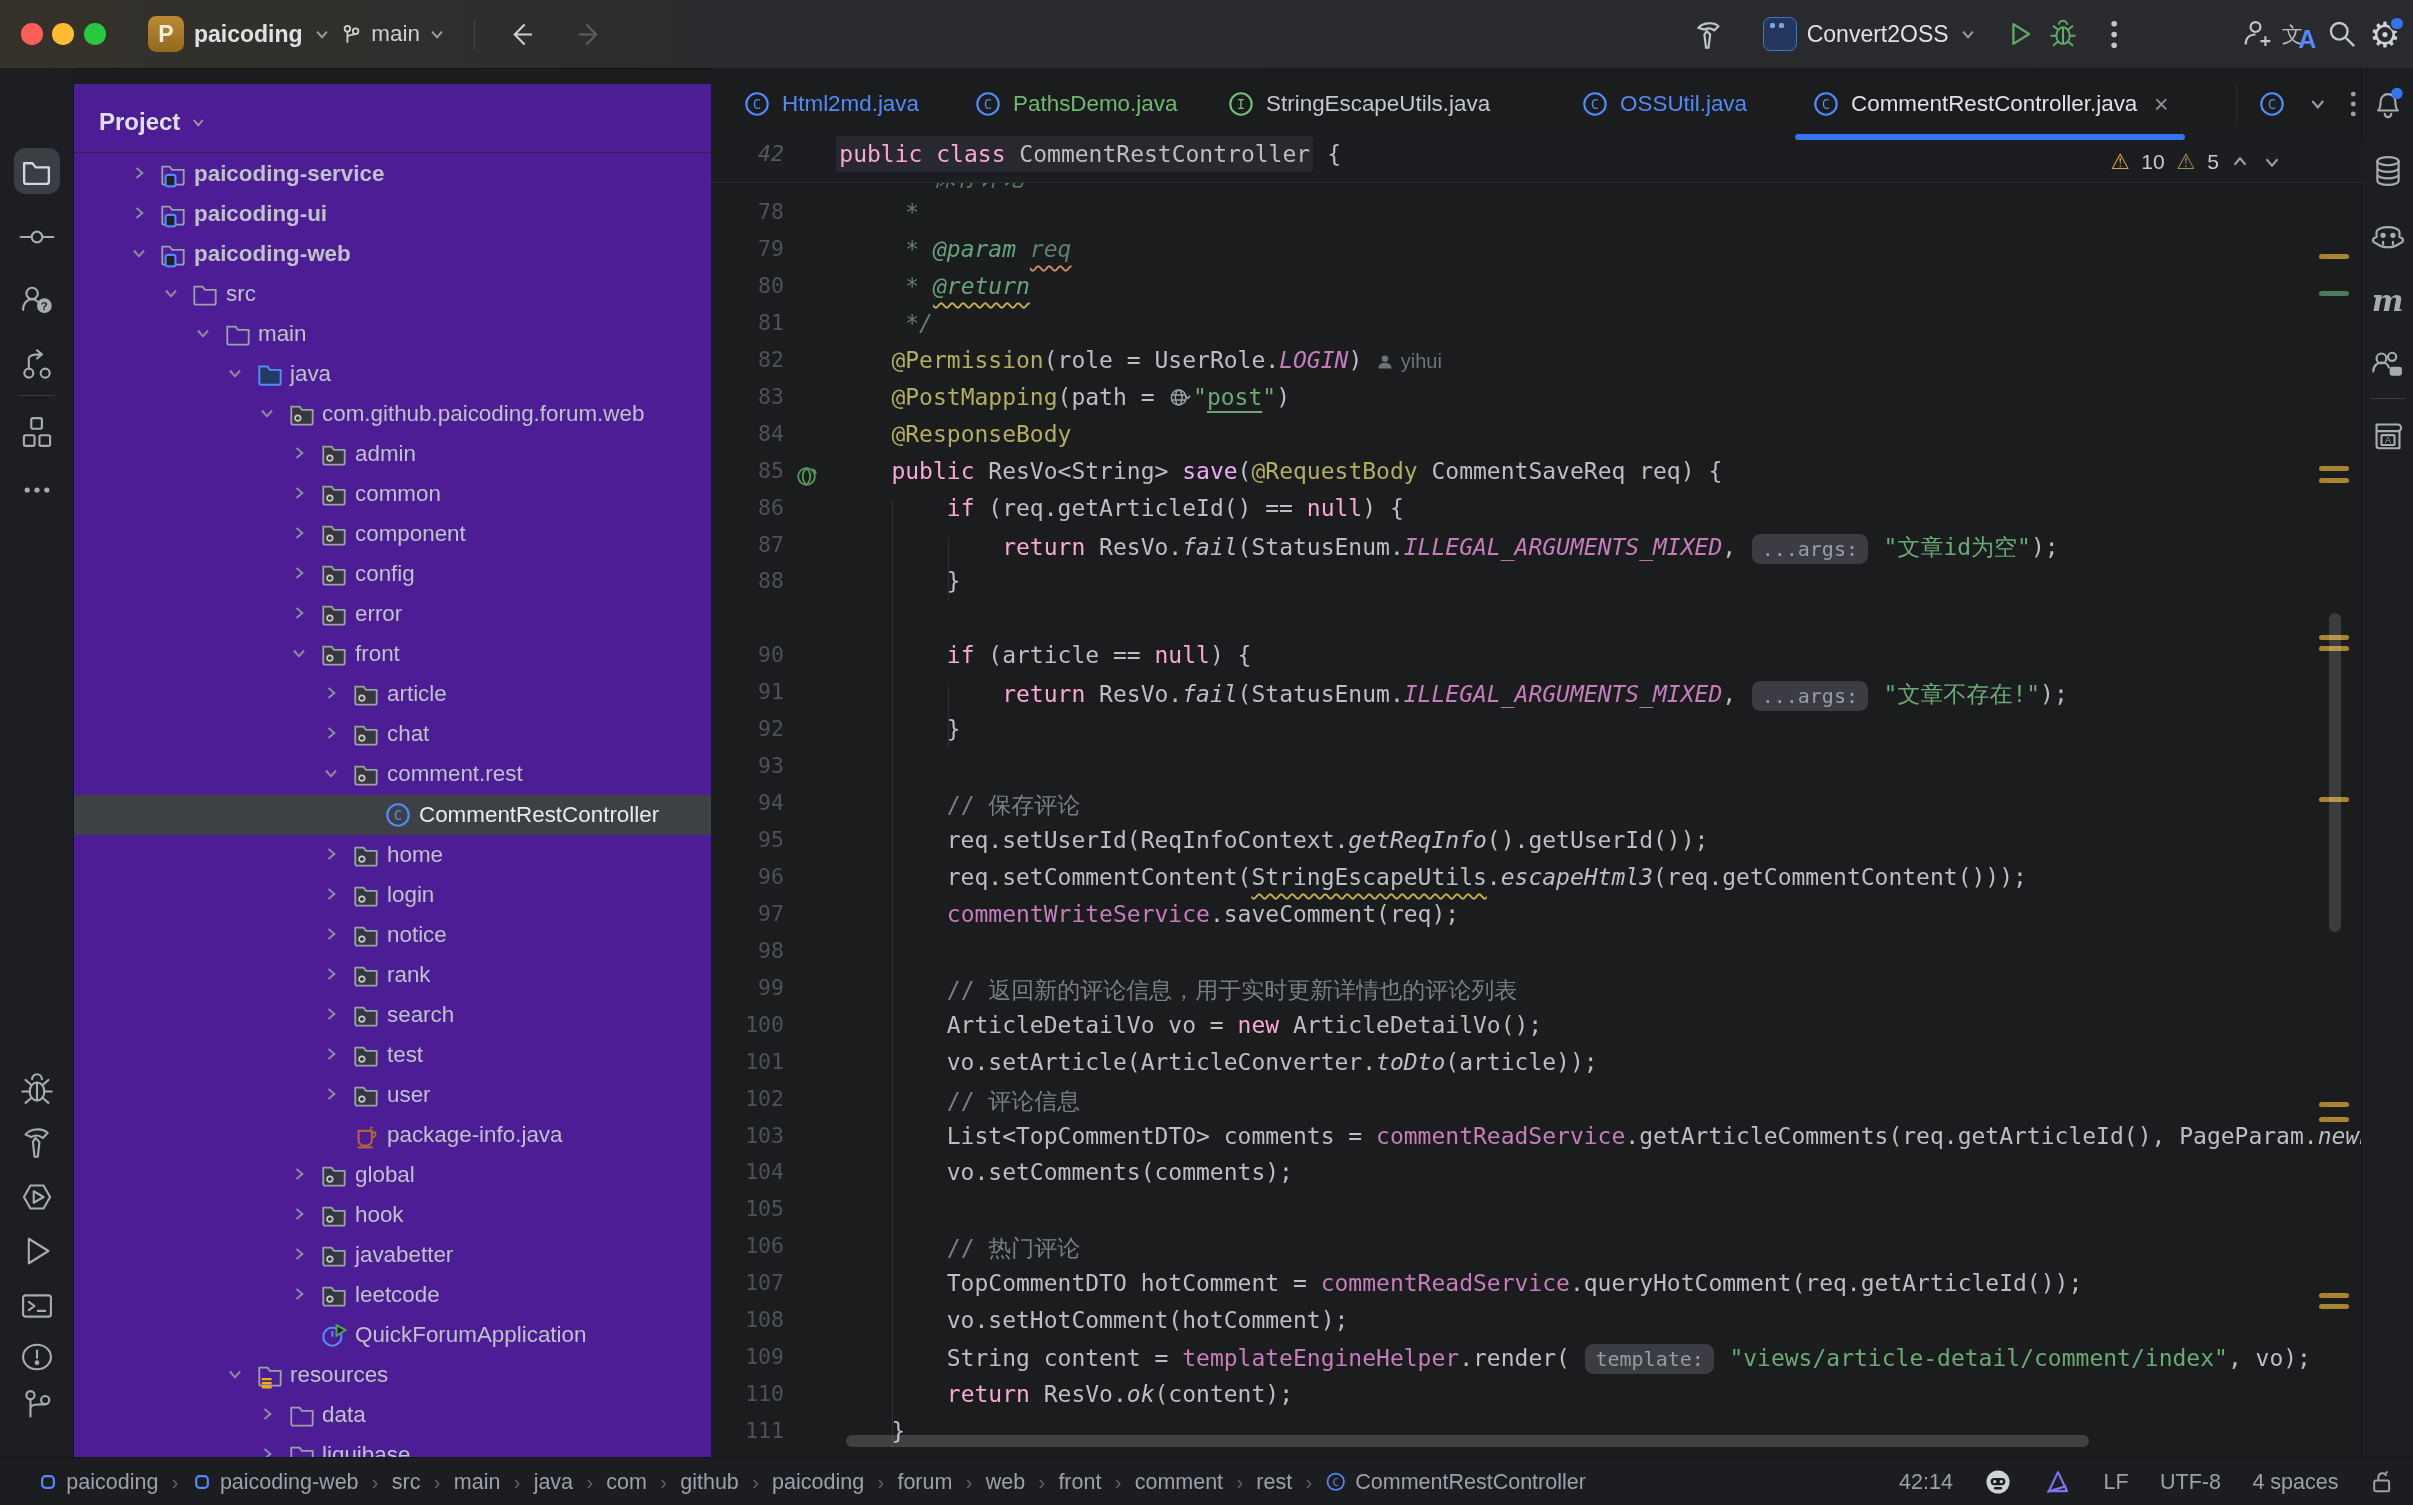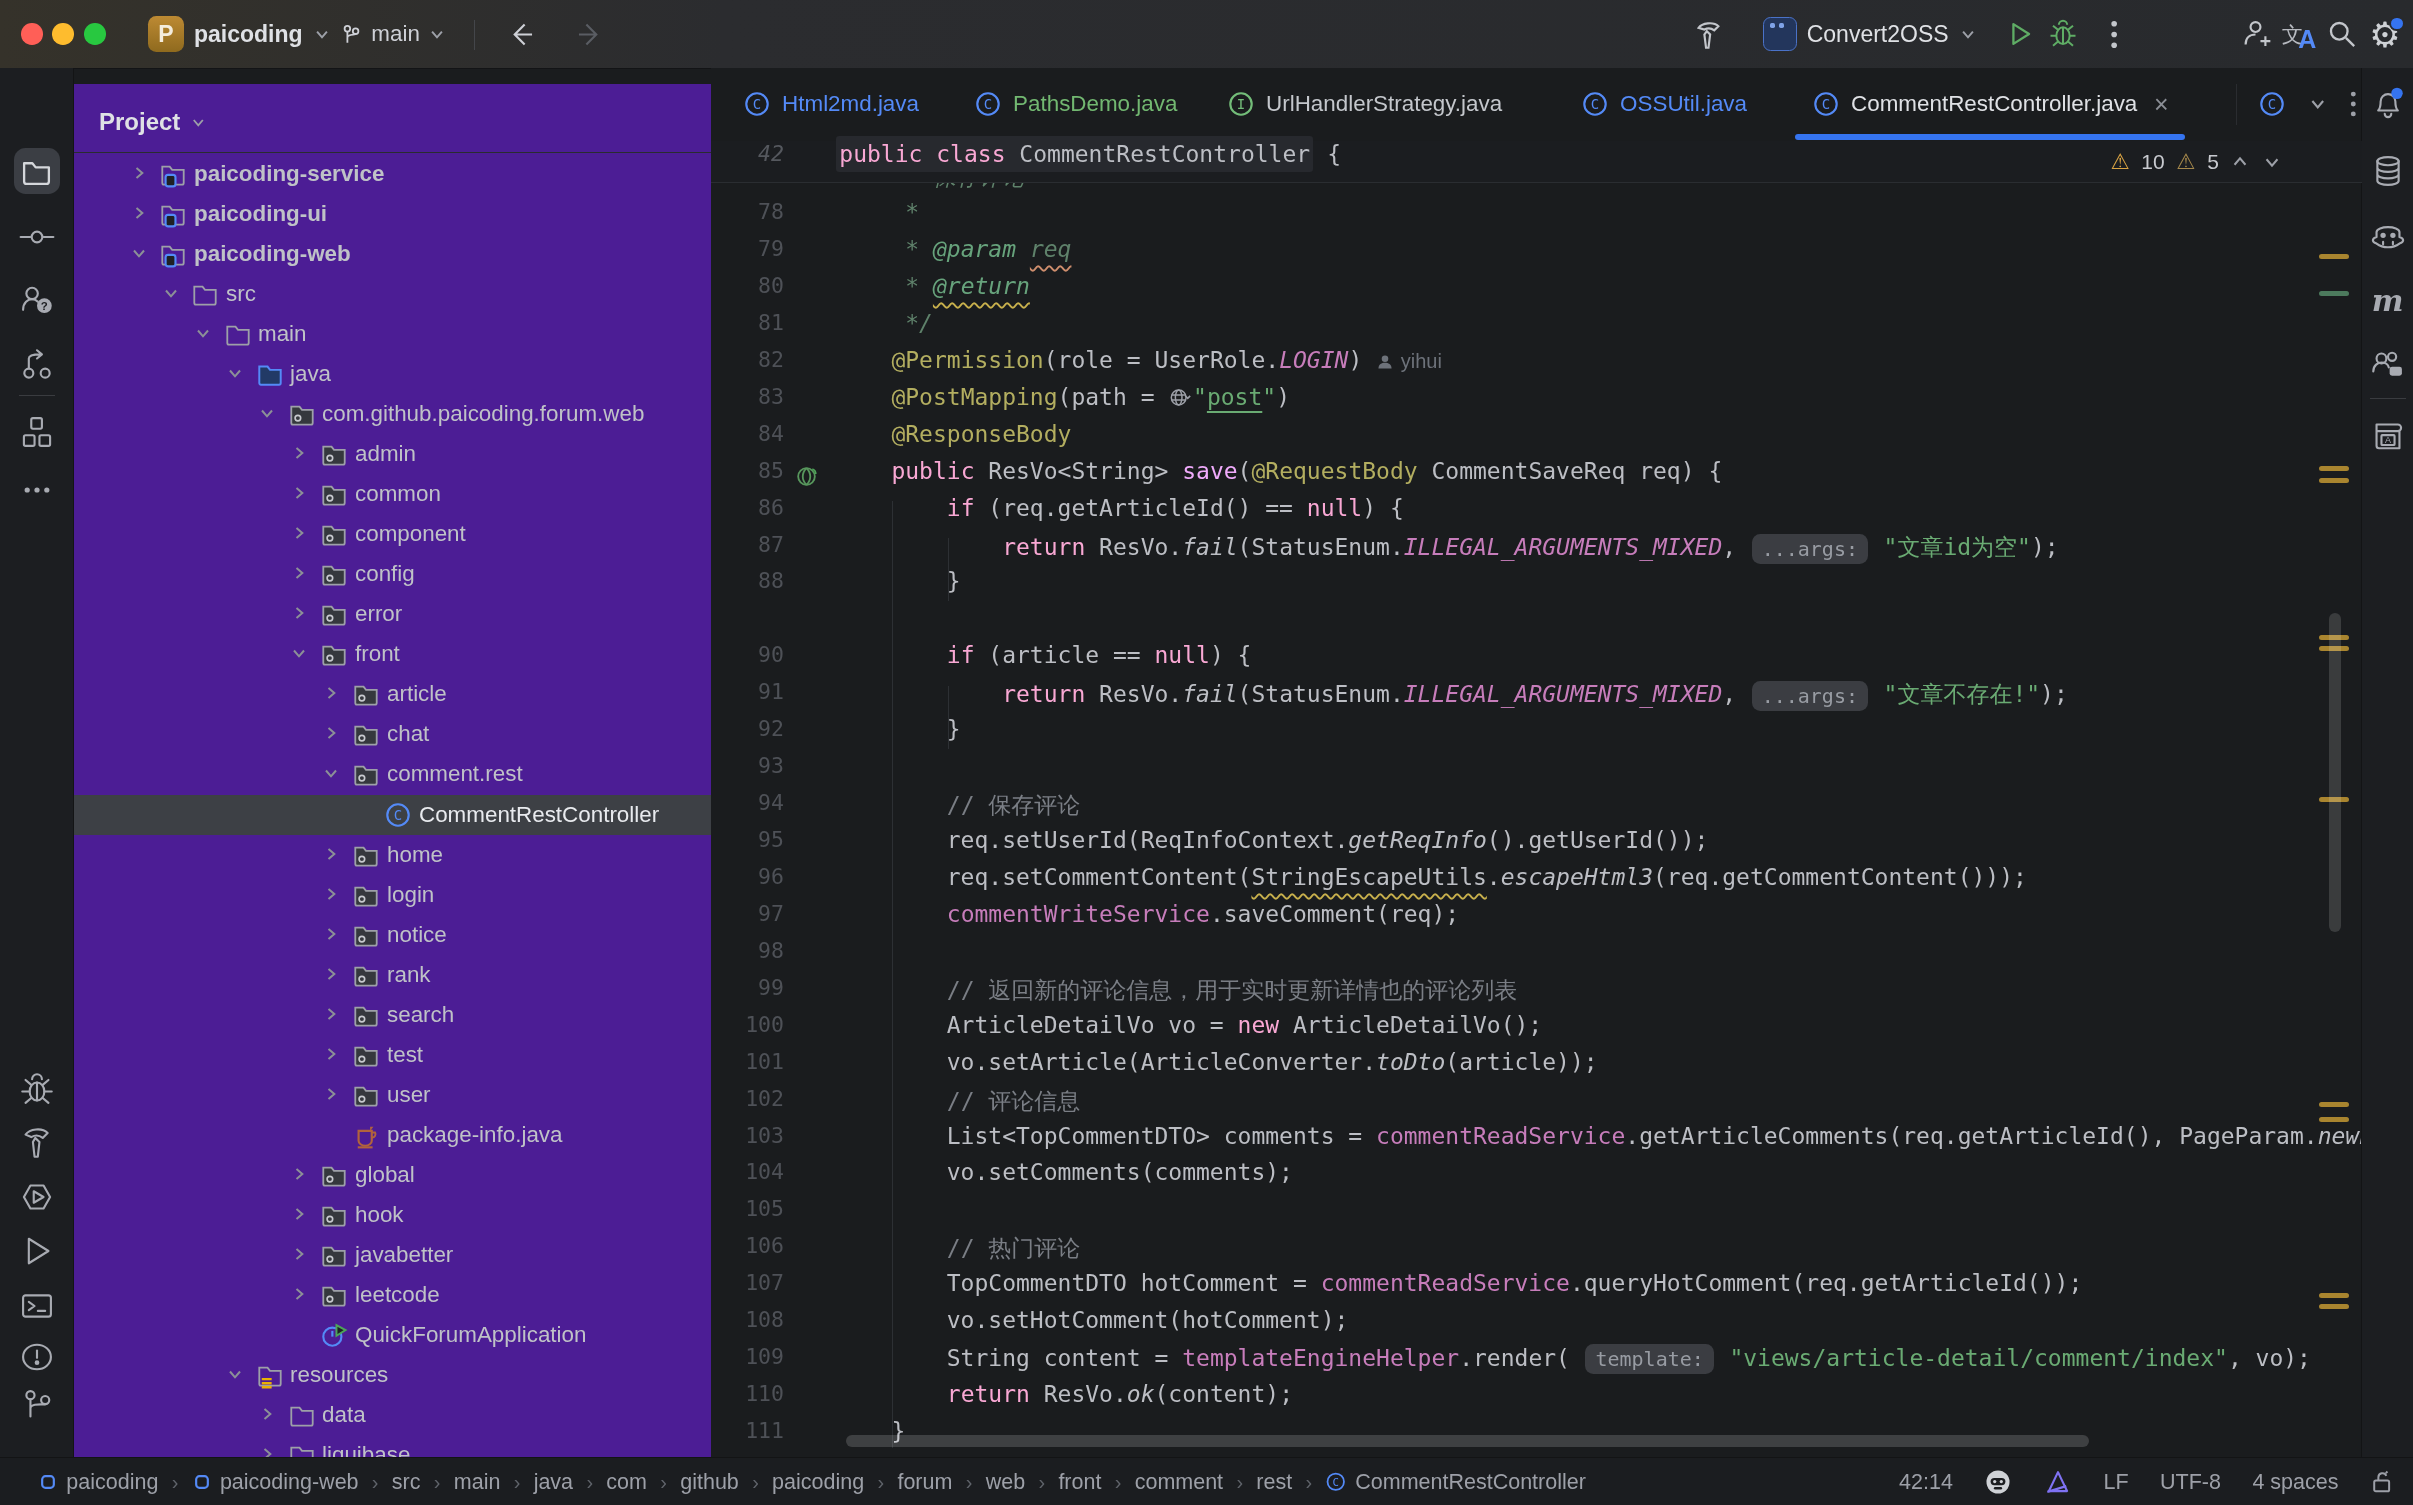--- a/index.html
+++ b/index.html
@@ -792,21 +792,21 @@
           </span>
           <span>PathsDemo.java</span>
         </div>
         <div class="tab c-plain" style="left: 494px;">
           <span>
             <svg width="28" height="28" viewBox="0 0 34 34" style="font-size:27px">
               <circle cx="17" cy="17" r="13" fill="none" stroke="#73bd79" stroke-width="2.6"></circle>
               <text x="17" y="23" text-anchor="middle" font-size="17" font-family="DejaVu Sans Mono,monospace" fill="#73bd79">I</text>
             </svg>
           </span>
-          <span>UrlHandlerStrategy.java</span>
+          <span>StringEscapeUtils.java</span>
         </div>
         <div class="tab c-blue" style="left: 848px;">
           <span>
             <svg width="28" height="28" viewBox="0 0 34 34" style="font-size:27px">
               <circle cx="17" cy="17" r="13" fill="none" stroke="#548af7" stroke-width="2.6"></circle>
               <text x="17" y="23" text-anchor="middle" font-size="17" font-family="DejaVu Sans Mono,monospace" fill="#548af7">C</text>
             </svg>
           </span>
           <span>OSSUtil.java</span>
         </div>

